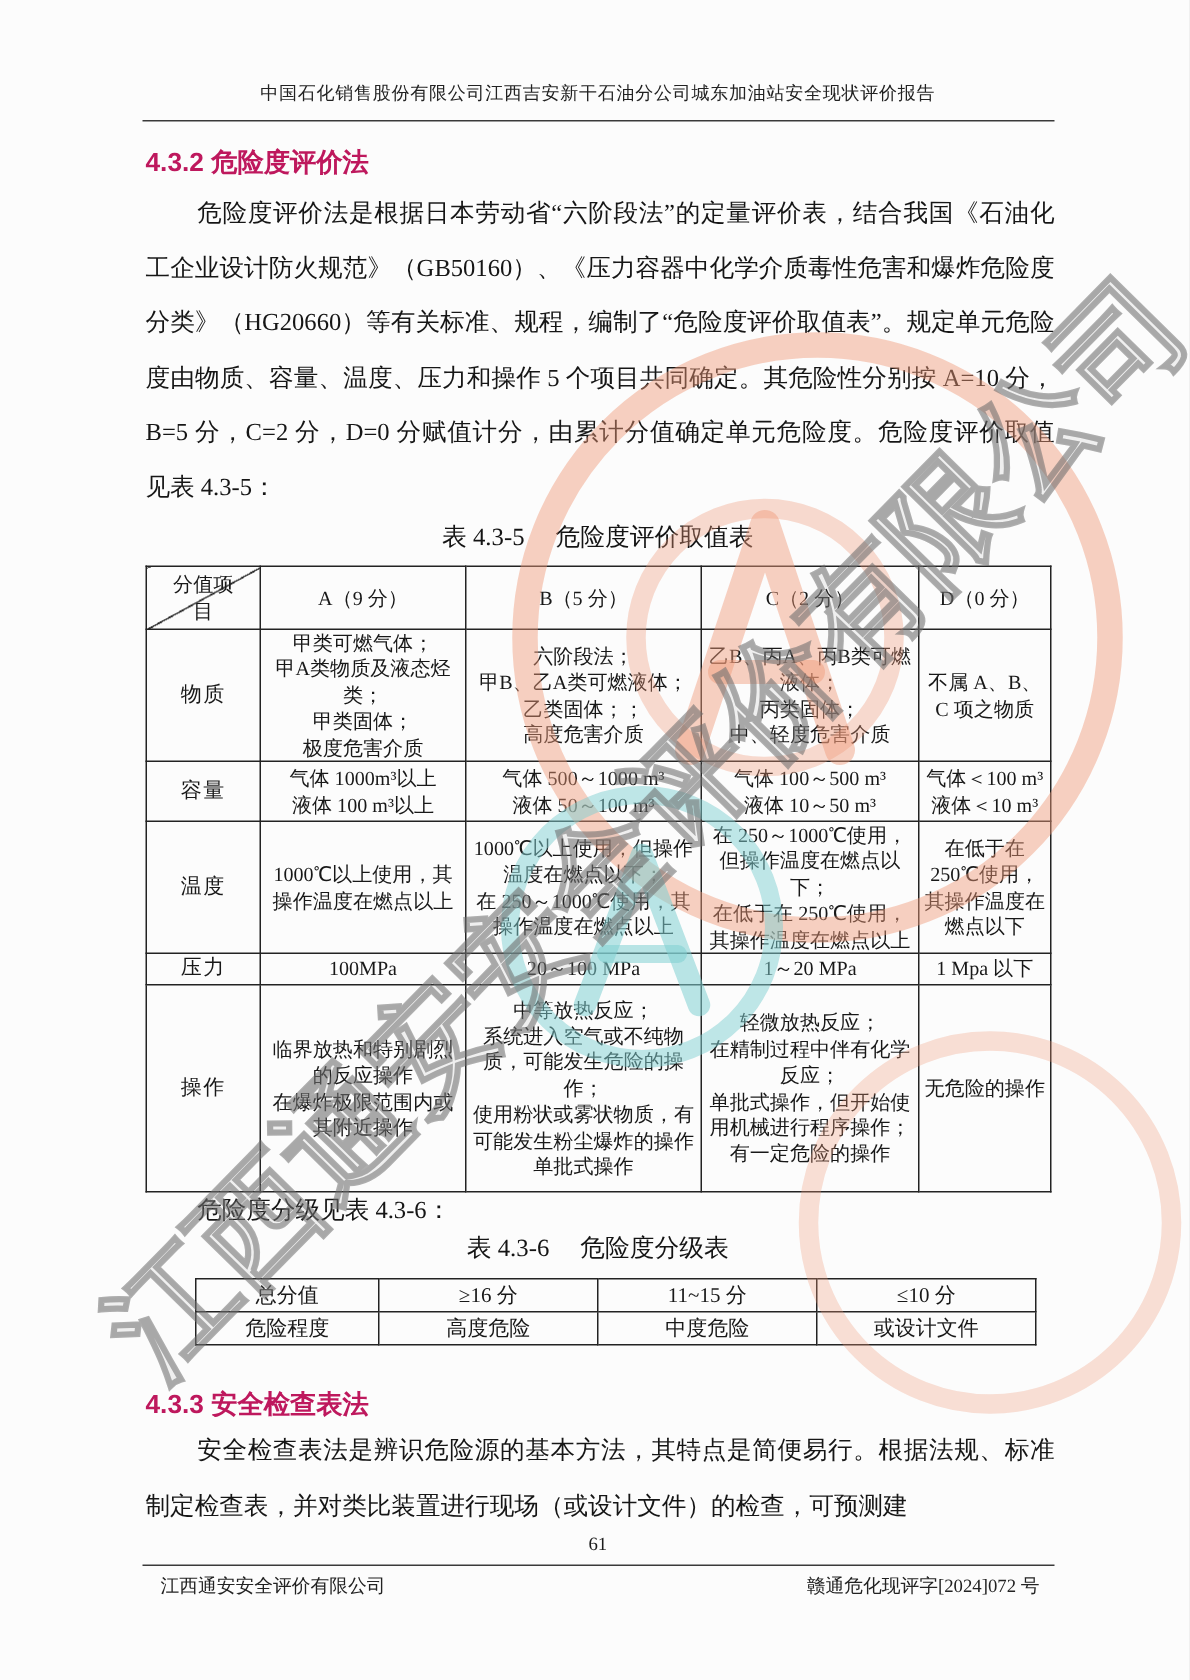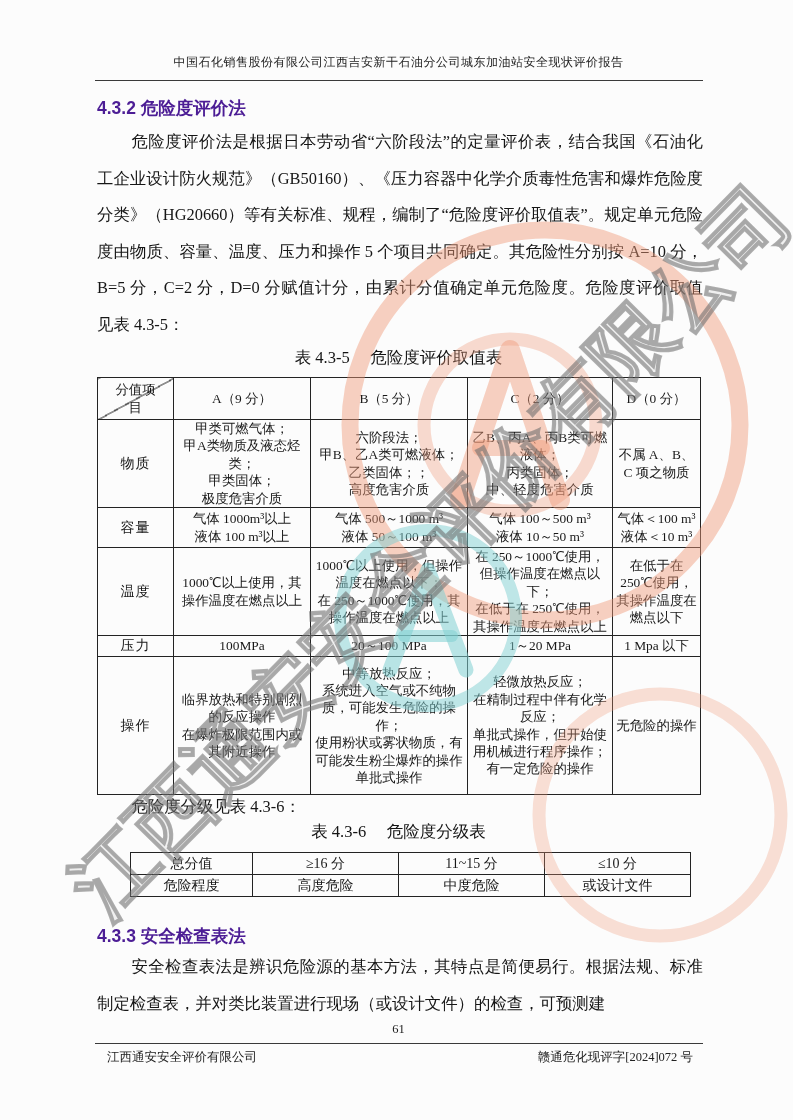--- a/index.html
+++ b/index.html
@@ -11,21 +11,21 @@
   
   .report-header{position:absolute;top:54px;left:97px;width:603px;text-align:center;
     font-size:12px;letter-spacing:.5px;color:#222;}
   .header-rule{position:absolute;top:80px;left:95px;width:608px;border-top:1.5px solid #3a3a3a;}
   .pagenum{position:absolute;top:1022px;left:97px;width:603px;text-align:center;font-size:12.5px;}
   .footer-rule{position:absolute;top:1043px;left:95px;width:608px;border-top:1.5px solid #3a3a3a;}
   .footer-row{position:absolute;top:1049px;left:107px;width:586px;display:flex;
     justify-content:space-between;font-size:12.5px;color:#222;}
   
   .hsec{position:absolute;left:97px;font-family:"Liberation Sans",sans-serif;
-    font-weight:bold;font-size:17.5px;color:#4c1d95;}
+    font-weight:bold;font-size:17.5px;color:#be185d;}
   .h432{top:96px;}
   .h433{top:924px;}
   .para{position:absolute;left:97px;width:606px;font-size:16.4px;color:#161616;
     text-align:justify;line-height:36.5px;}
   .p432{top:124px;text-indent:2.1em;}
   .between{top:789px;text-indent:2.1em;}
   .p433{top:948px;text-indent:2.1em;line-height:37px;}
   .tbl-title{position:absolute;left:97px;width:603px;text-align:center;font-size:16.5px;color:#141414;}
   .t435-title{top:347px;}
   .t436-title{top:821px;}

